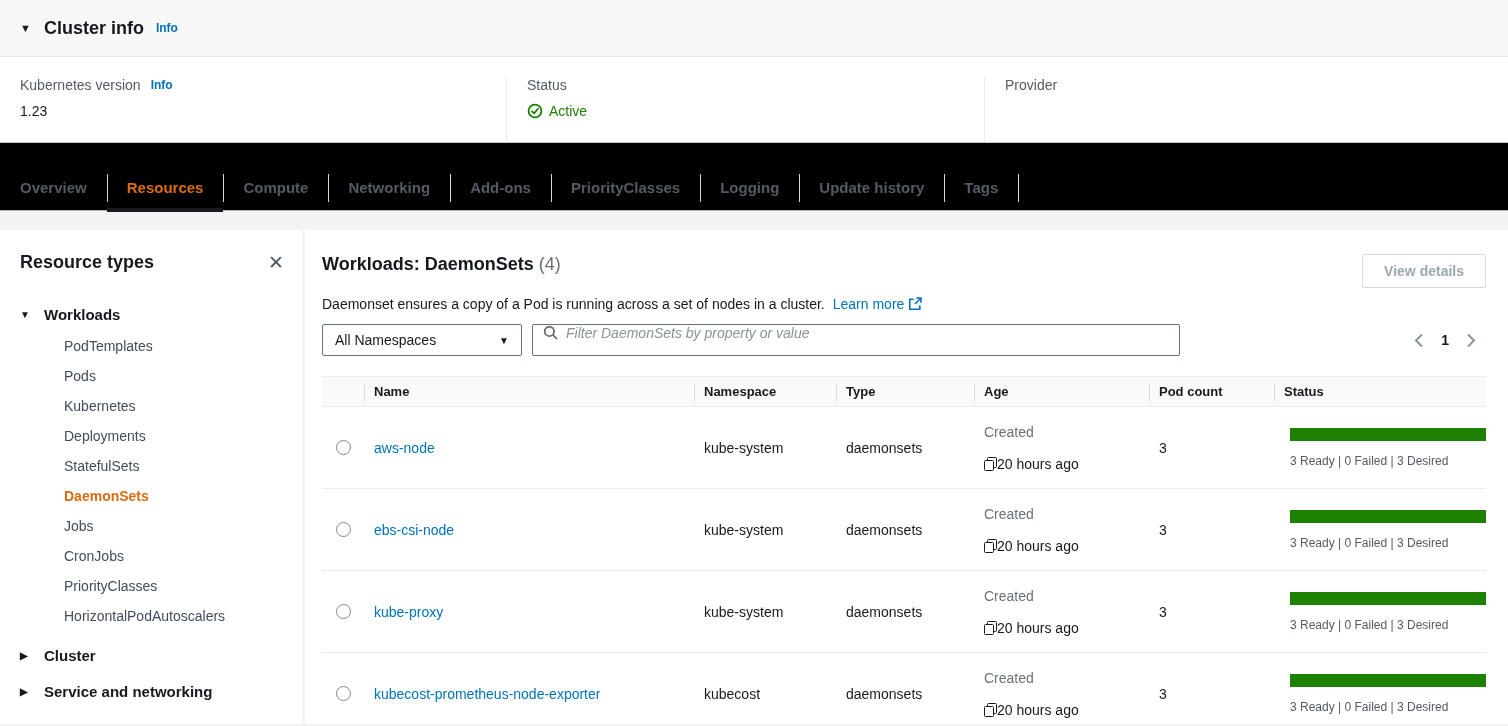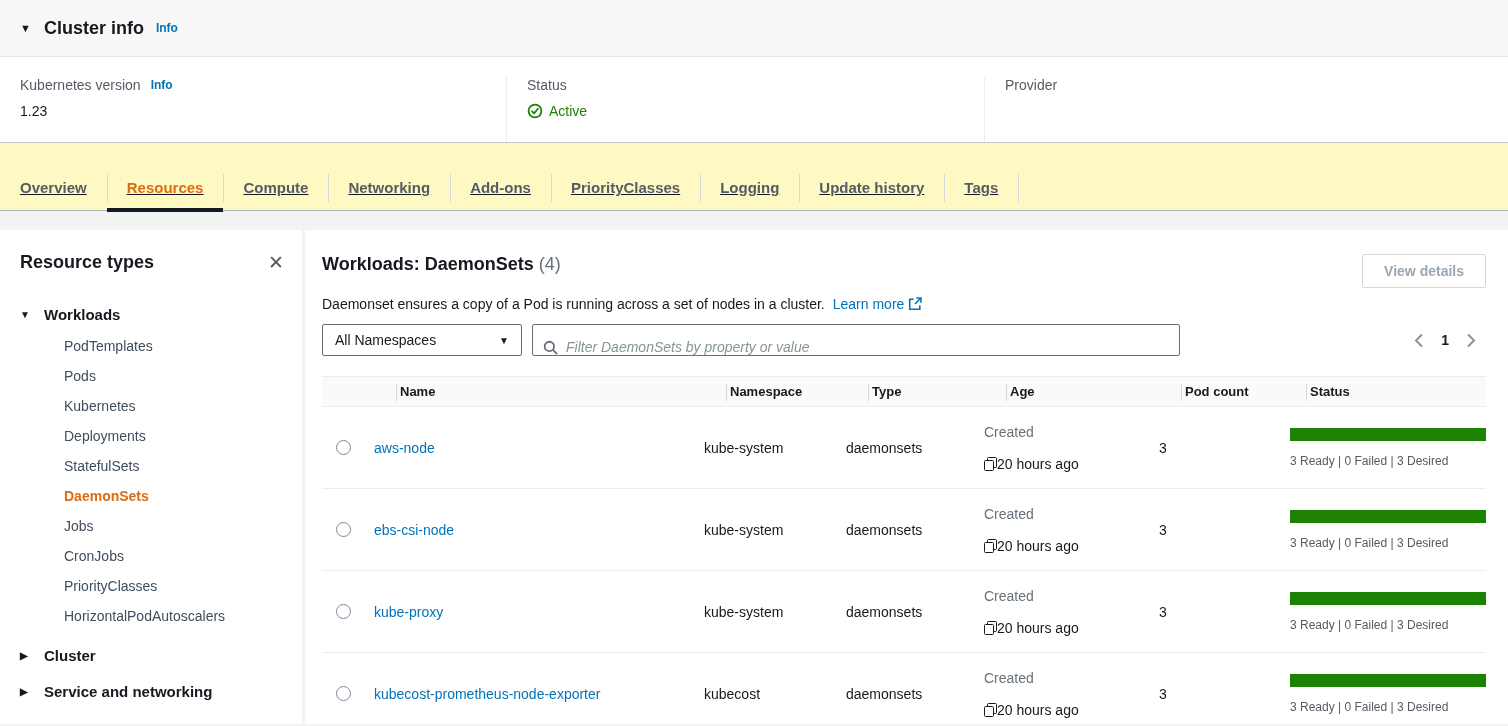--- a/index.html
+++ b/index.html
@@ -30,21 +30,21 @@
   .summary-col.col-1 { width:486px; }
   .summary-col.col-2 { width:478px; border-left:1px solid #eaeded; padding-left:20px; }
   .summary-col.col-3 { flex:1; border-left:1px solid #eaeded; padding-left:20px; }
   .field-label-row { display:flex; align-items:center; }
   .field-label { color:#545b64; font-size:14px; }
   .field-label-row .info-link { margin-left:10px; }
   .field-value { margin-top:10px; font-size:14px; color:#16191f; }
   .status-value { display:flex; align-items:center; gap:6px; color:#1d8102; }
 
   
-  .tabs-area { background:#fef9c3; padding-top:22px;text-decoration:underline; }
+  .tabs-area { background:#000000; padding-top:22px; }
   .tabs { display:flex; border-bottom:1px solid #aab7b8; height:46px; }
   .tab {
     display:flex; align-items:center; padding:0 20px; font-weight:bold; font-size:15px;
     color:#545b64; position:relative; cursor:pointer; white-space:nowrap;
   }
   .tab + .tab::before, .tab-end-sep::before {
     content:""; position:absolute; left:0; top:9px; height:28px; width:1px; background:#d5dbdb;
   }
   .tab-end-sep { position:relative; width:1px; }
   .tab.active { color:#dd6b10; }
@@ -87,36 +87,36 @@
   
   .filter-row { margin-top:12px; display:flex; align-items:center; }
   .namespace-select {
     width:200px; height:32px; border:1px solid #687078; border-radius:2px; background:#fff;
     display:flex; align-items:center; justify-content:space-between; padding:10px 12px;
     font-size:14px; cursor:pointer;
   }
   .select-caret { font-size:10px; color:#16191f; }
   .search-box {
     width:648px; height:32px; border:1px solid #687078; border-radius:2px; background:#fff;
-    display:flex; align-items:flex-end; padding:0 10px; margin-left:10px; gap:8px;
+    display:flex; align-items:flex-start; padding:0 10px; margin-left:10px; gap:8px;
   }
   .search-box input { border:none; outline:none; flex:1; font-size:14px; font-family:inherit; color:#16191f; background:transparent; }
   .search-box input::placeholder { color:#879596; font-style:italic; }
   .pagination { margin-left:auto; display:flex; align-items:center; gap:16px; margin-right:8px; }
   .page-btn { background:none; border:none; cursor:pointer; padding:2px; display:flex; align-items:center; }
   .page-number { font-weight:bold; color:#16191f; font-size:14px; }
 
   
   .table { margin-top:20px; }
   .t-head, .t-row { display:grid; grid-template-columns:42px 330px 142px 138px 175px 125px 1fr; }
   .t-head {
     background:#fafafa; border-top:1px solid #eaeded; border-bottom:1px solid #eaeded;
     height:31px; font-weight:bold; font-size:13px; color:#16191f;
   }
-  .th { padding-left:4px; position:relative; display:flex; align-items:center;margin-left:32px; }
+  .th { padding-left:10px; position:relative; display:flex; align-items:center; }
   .th + .th::before { content:""; position:absolute; left:0; top:7px; height:17px; width:1px; background:#d5dbdb; }
   .t-row { height:82px; border-bottom:1px solid #eaeded; align-items:center; font-size:14px; }
   .td { padding-left:10px; }
   .td-radio { display:flex; justify-content:center; padding-left:0; }
   .radio { width:15px; height:15px; border:1px solid #7d8998; border-radius:50%; background:#fff; cursor:pointer; display:inline-block; }
   .name-link { color:#0073bb; text-decoration:none; cursor:pointer; }
   .age-label { color:#687078; }
   .age-value { margin-top:16px; display:flex; align-items:center; color:#16191f; }
   .copy-icon { cursor:pointer; display:inline-flex; }
   .td-status { padding-left:16px; }

